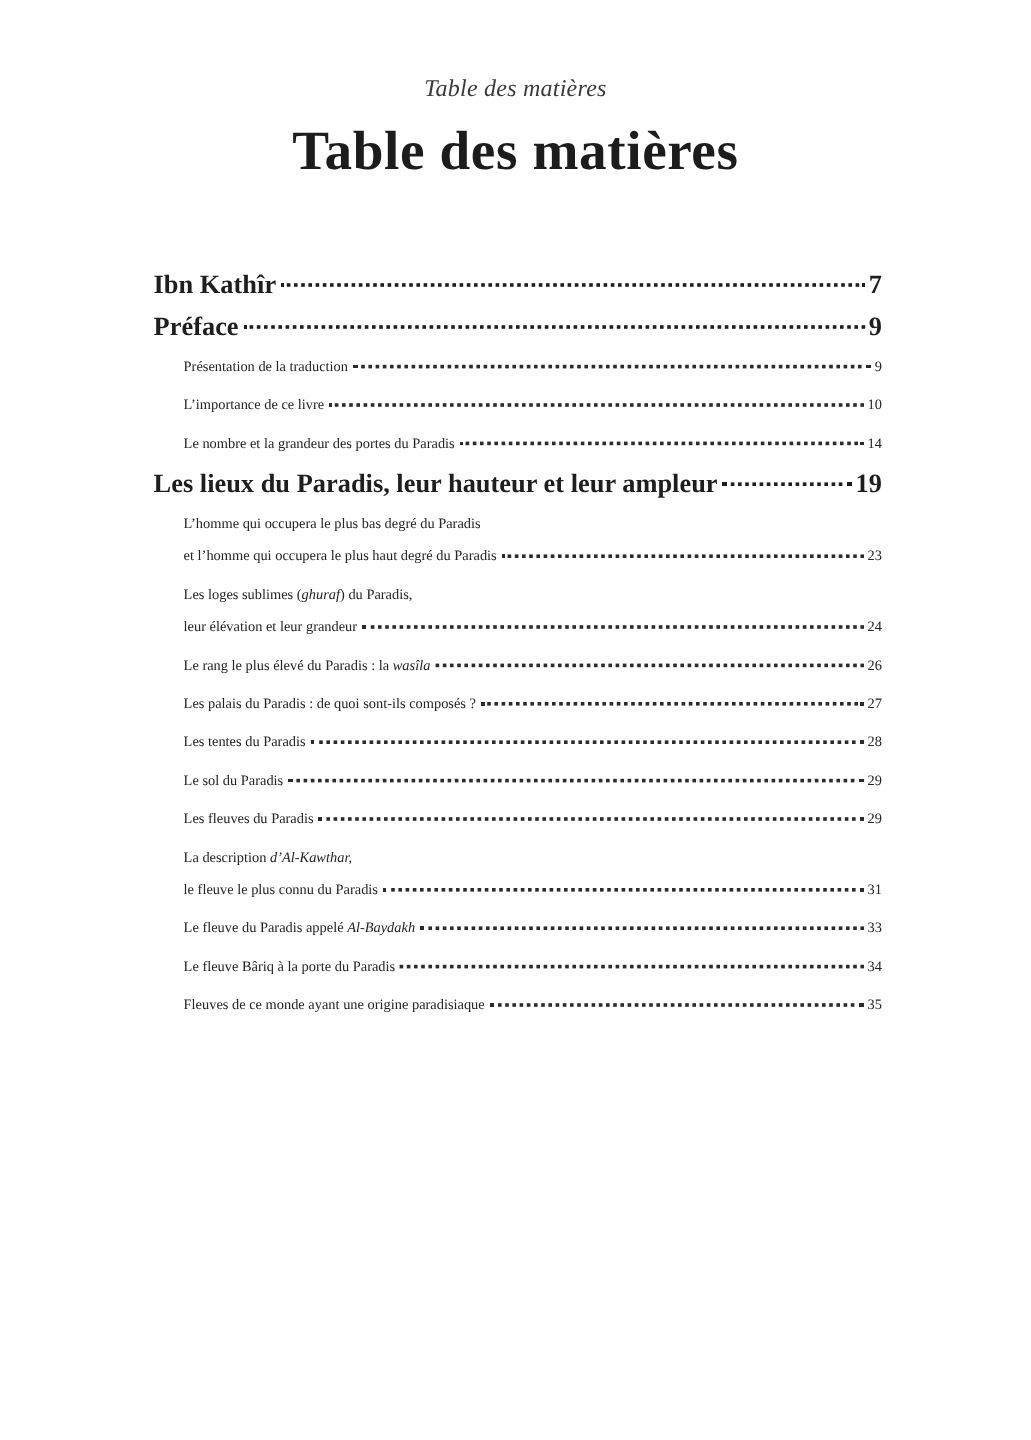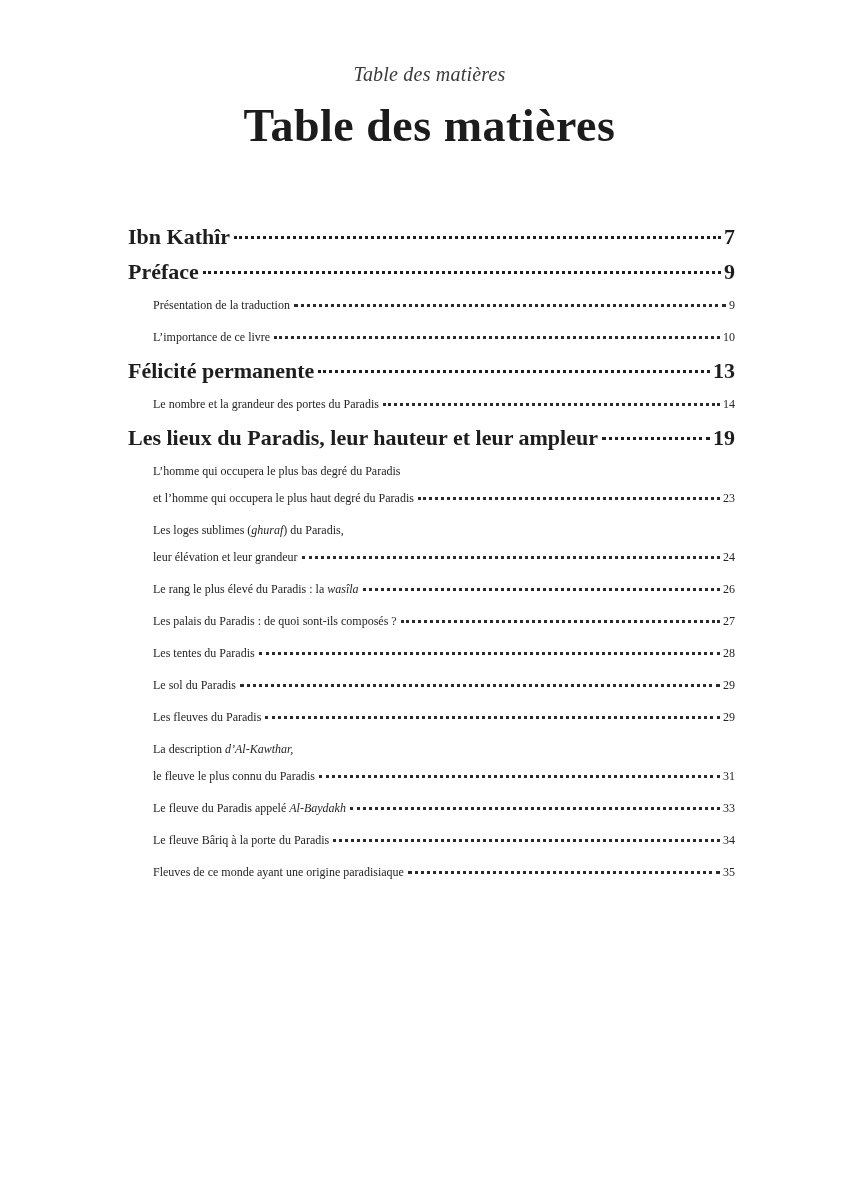--- a/index.html
+++ b/index.html
@@ -109,27 +109,20 @@
           <span class="pg">9</span>
         </div>
       </div>
       <div class="entry sub">
         <div class="line row">
           <span class="label"><span>L’importance de ce livre</span></span>
           <span class="dots"></span>
           <span class="pg">10</span>
         </div>
       </div>
-      <div class="entry h1">
-        <div class="line row">
-          <span class="label"><span>Félicité permanente</span></span>
-          <span class="dots"></span>
-          <span class="pg">13</span>
-        </div>
-      </div>
       <div class="entry sub">
         <div class="line row">
           <span class="label"><span>Le nombre et la grandeur des portes du Paradis</span></span>
           <span class="dots"></span>
           <span class="pg">14</span>
         </div>
       </div>
       <div class="entry h1">
         <div class="line row">
           <span class="label"><span>Les lieux du Paradis, leur hauteur et leur ampleur</span></span>

